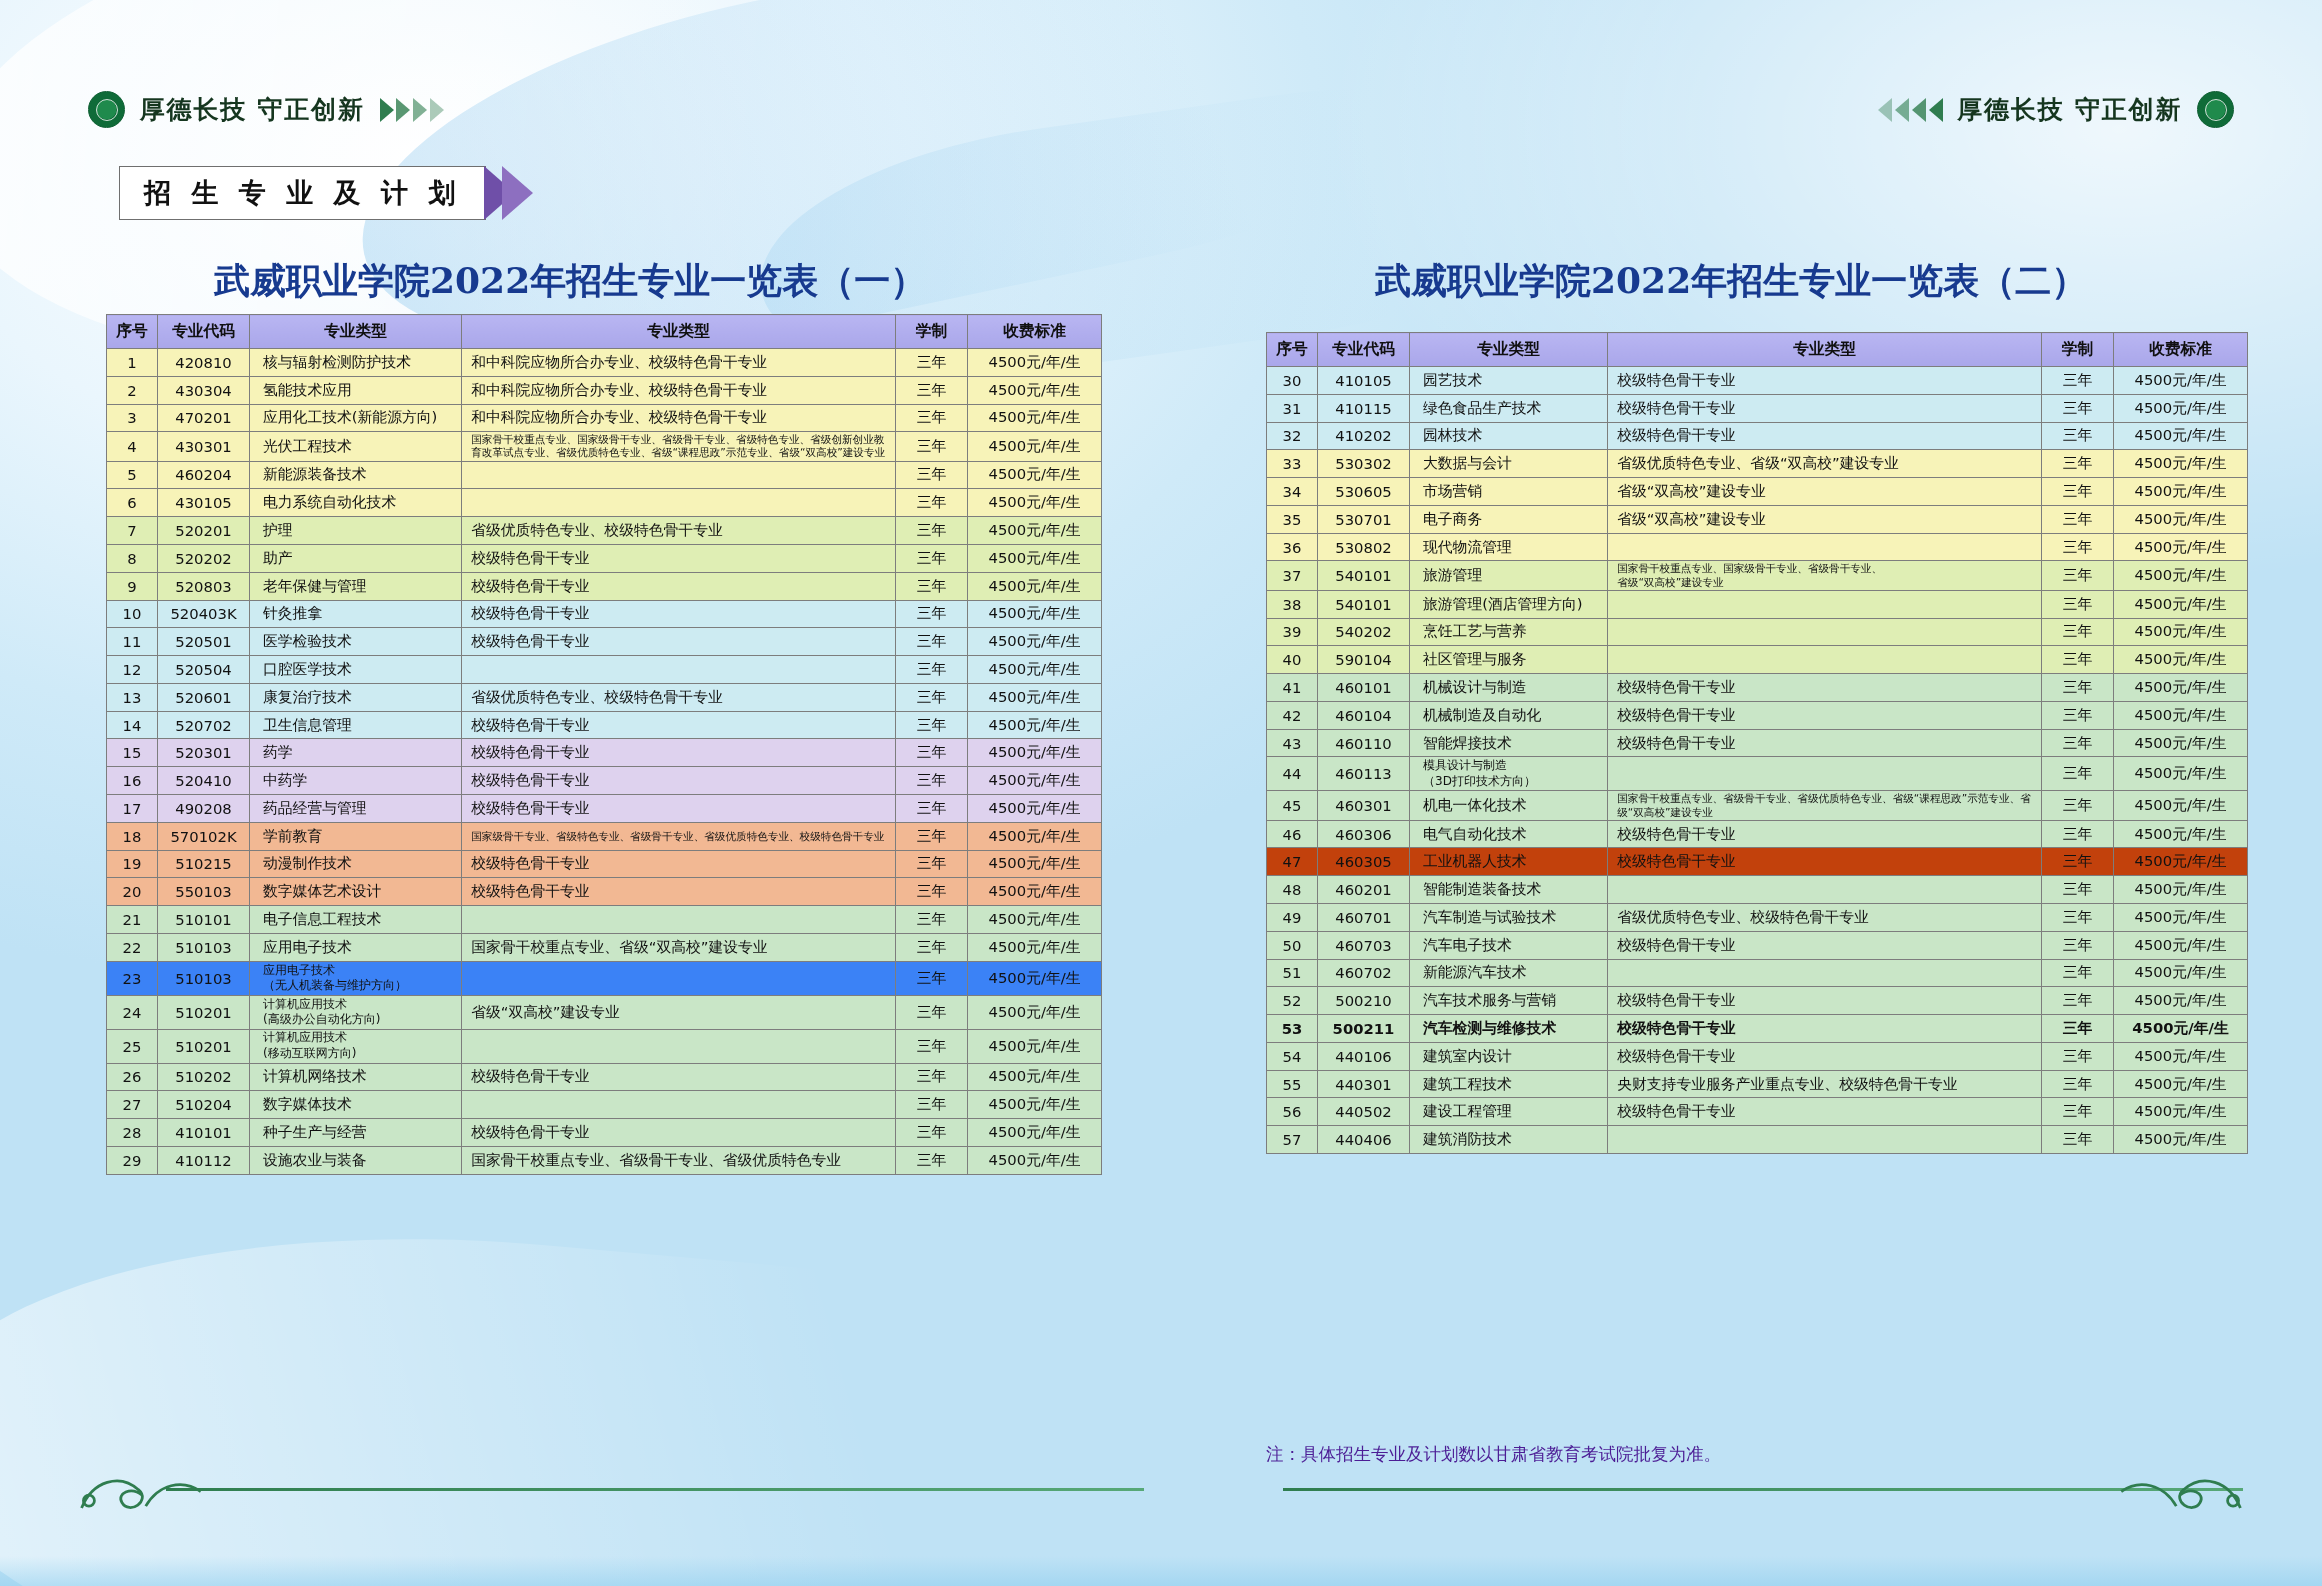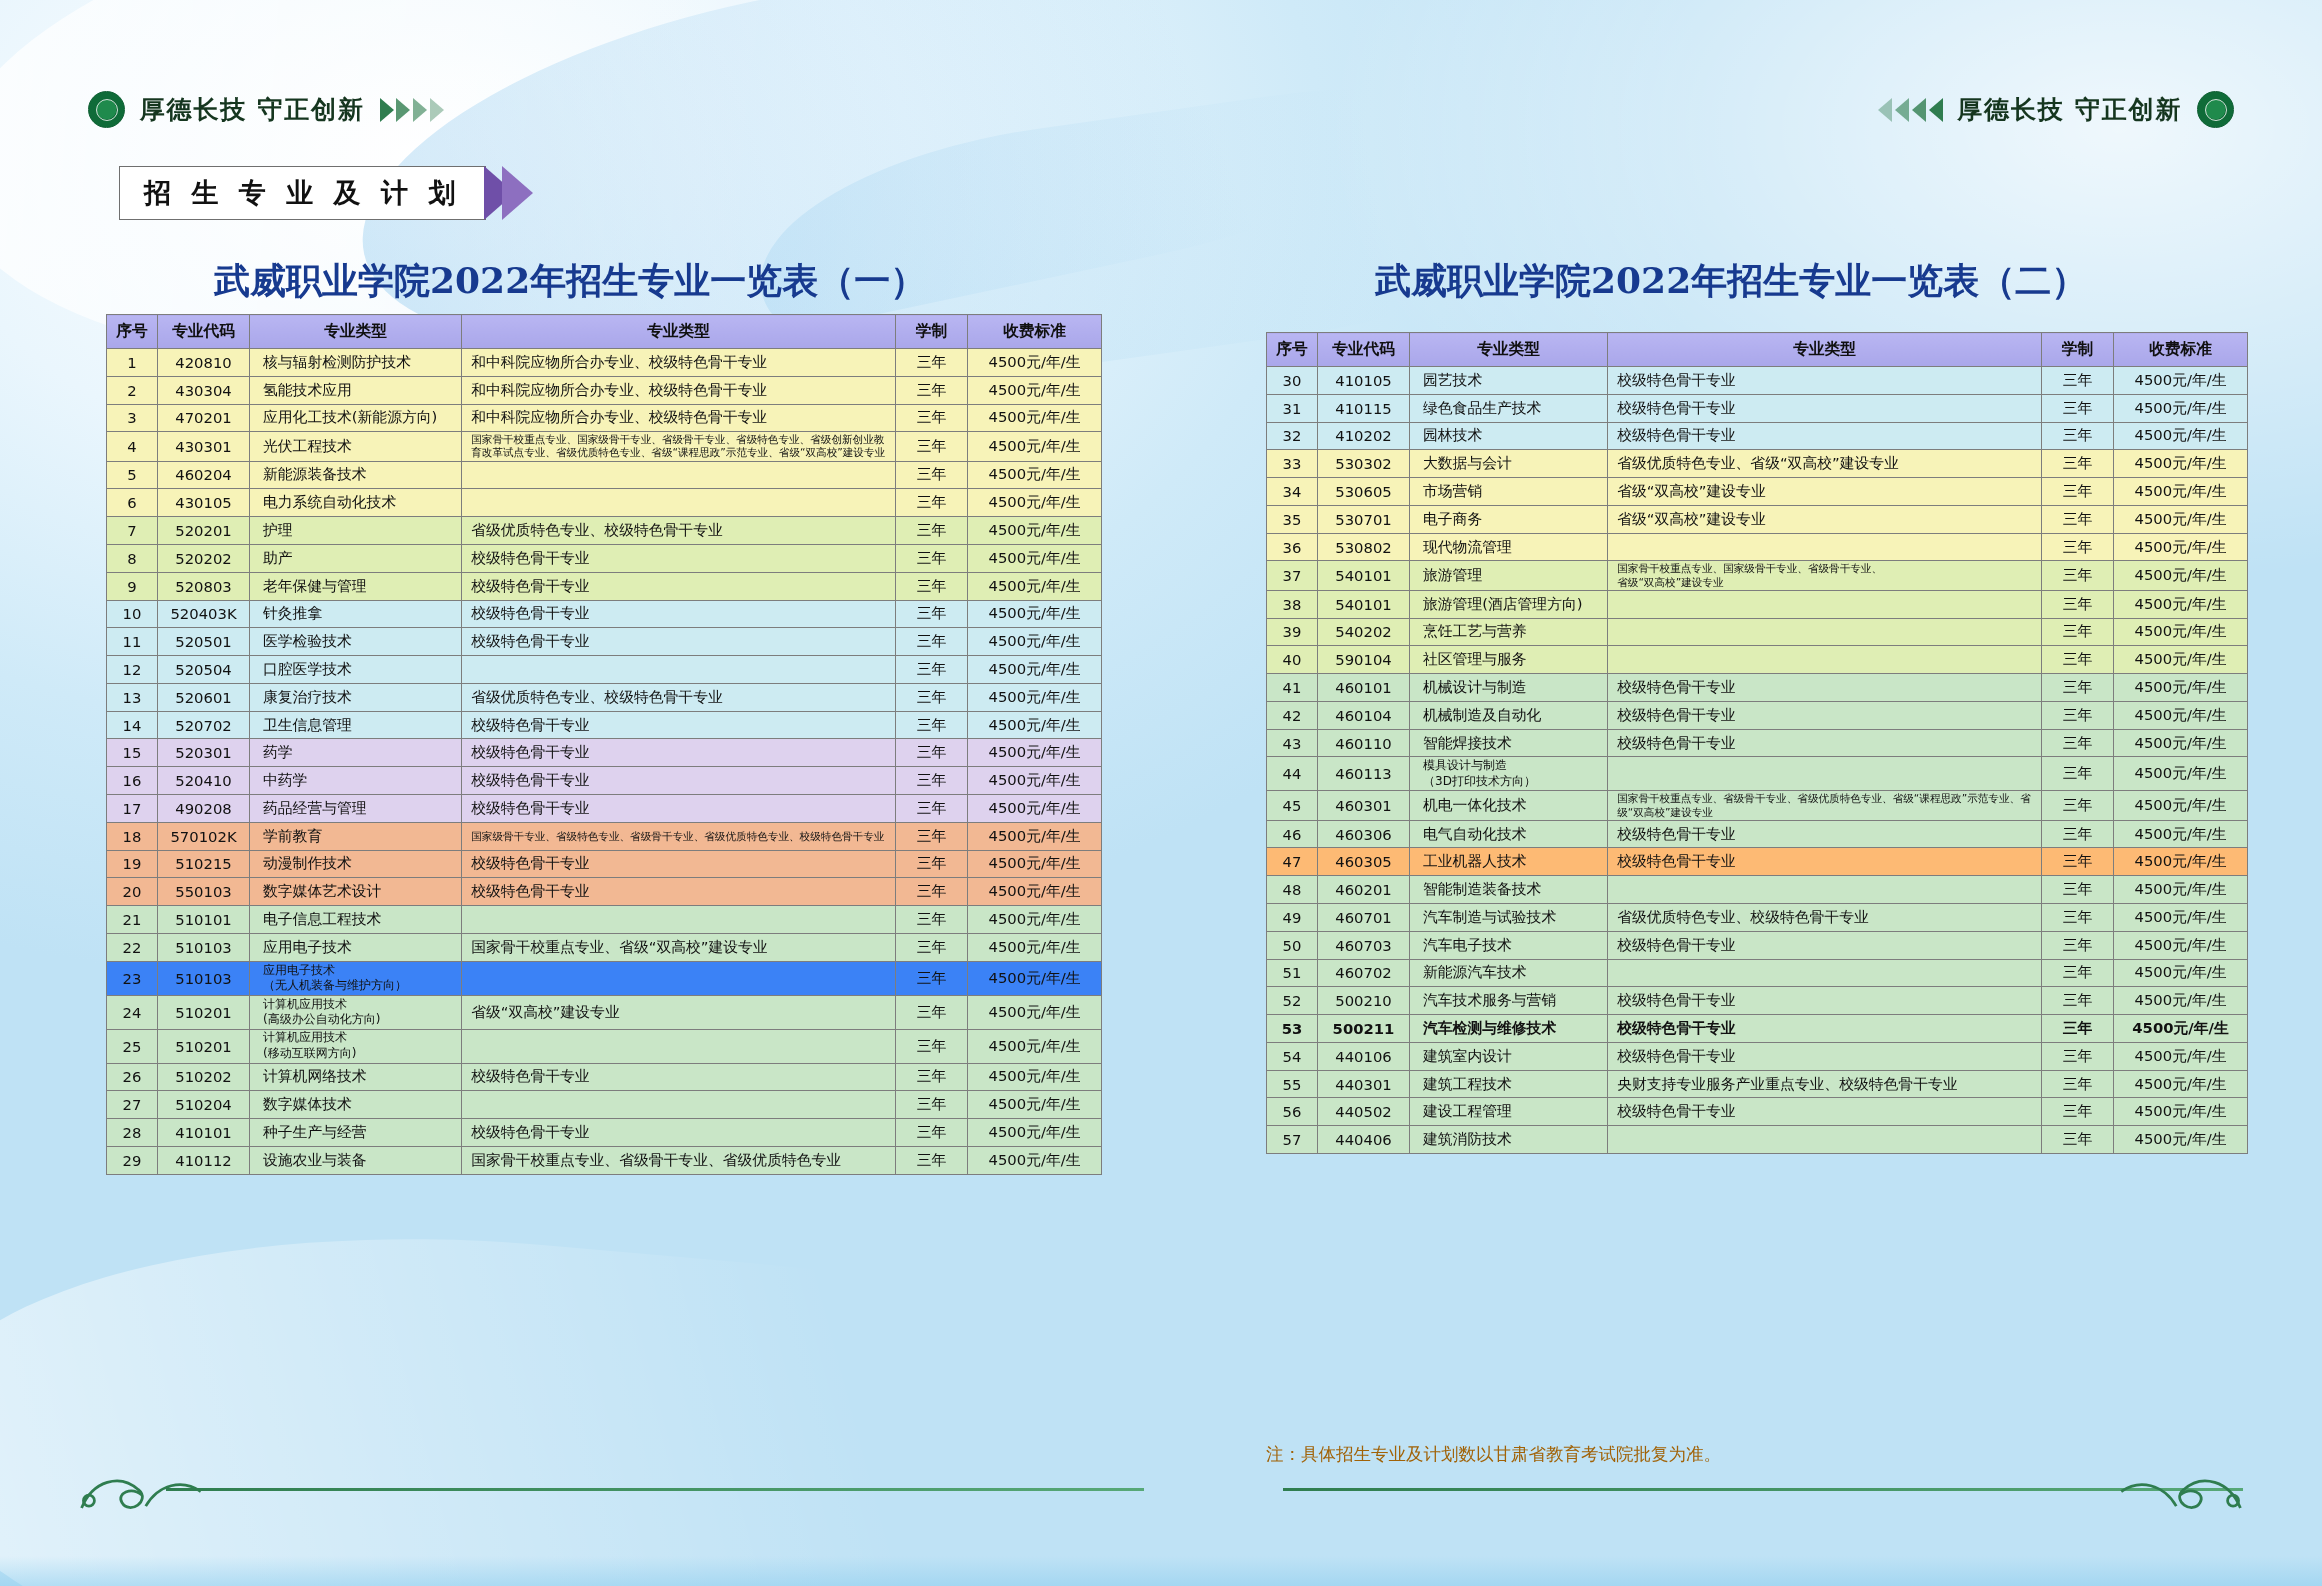--- a/index.html
+++ b/index.html
@@ -72,21 +72,21 @@
      font-family:"DejaVu Sans","Liberation Sans",sans-serif;}
   td.c{text-align:center;}
   td.l{text-align:left;padding-left:9.2px;}
   td.small{font-size:10.6px;line-height:1.25;}
   td.small2{font-size:12px;line-height:1.3;}
   td.name{text-align:left;padding-left:13px;}
 
   #tableA{left:106px;top:314px;}
   #tableB{left:1266px;top:332px;}
 
-  .note{position:absolute;left:1266px;top:1442px;font-size:17.5px;color:#a16207;
+  .note{position:absolute;left:1266px;top:1442px;font-size:17.5px;color:#4c1d95;
     font-family:"DejaVu Sans","Liberation Sans",sans-serif;}
 
   
   .foot-line{position:absolute;height:2.8px;background:linear-gradient(90deg,#2f7d4f,#57a877);}
   .fl-left{left:166px;top:1488px;width:978px;}
   .fl-right{left:1283px;top:1488px;width:960px;}
   .orn{position:absolute;width:138px;height:55px;color:#2f7d4f;font-size:37px;line-height:55px;}
   .orn.l1{left:74px;top:1464px;}
   .orn.r1{right:74px;top:1464px;text-align:right;}
   .orn svg{display:block}
@@ -540,21 +540,21 @@
           <td class="c">4500元/年/生</td>
         </tr>
         <tr style="background: rgb(201, 230, 199);">
           <td class="c">46</td>
           <td class="c">460306</td>
           <td class="name">电气自动化技术</td>
           <td class="l">校级特色骨干专业</td>
           <td class="c">三年</td>
           <td class="c">4500元/年/生</td>
         </tr>
-        <tr style="background: #fdba74;">
+        <tr style="background: #c2410c;">
           <td class="c">47</td>
           <td class="c">460305</td>
           <td class="name">工业机器人技术</td>
           <td class="l">校级特色骨干专业</td>
           <td class="c">三年</td>
           <td class="c">4500元/年/生</td>
         </tr>
         <tr style="background: rgb(201, 230, 199);">
           <td class="c">48</td>
           <td class="c">460201</td>

